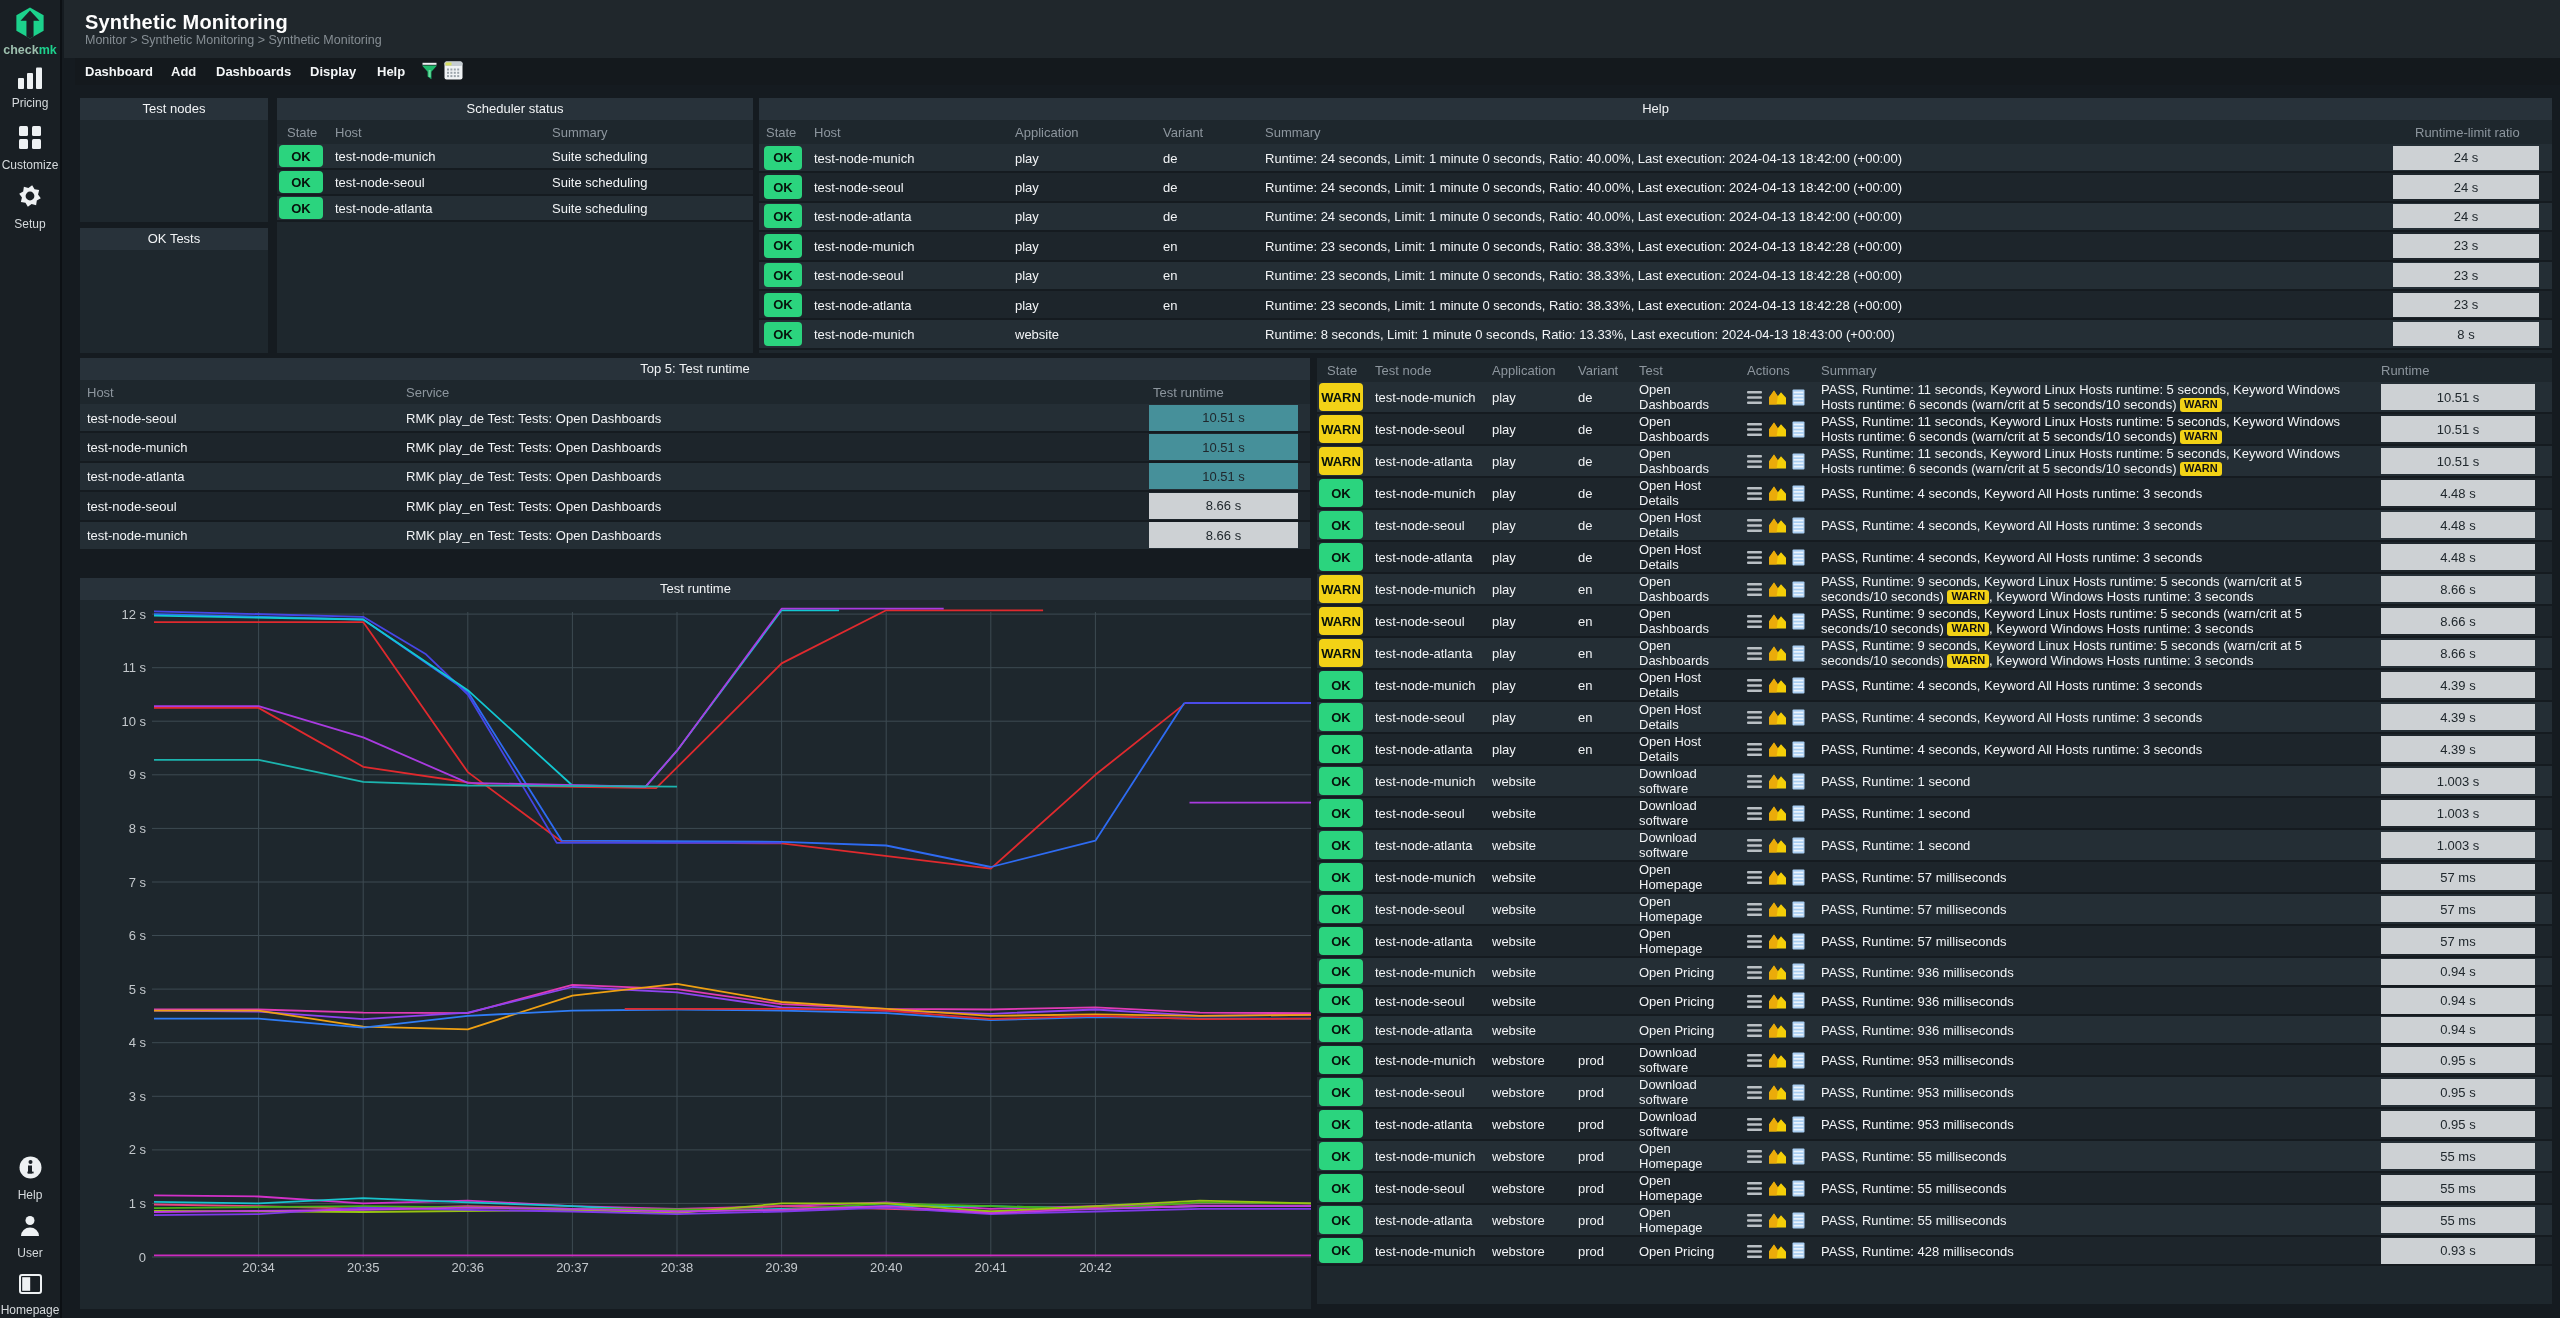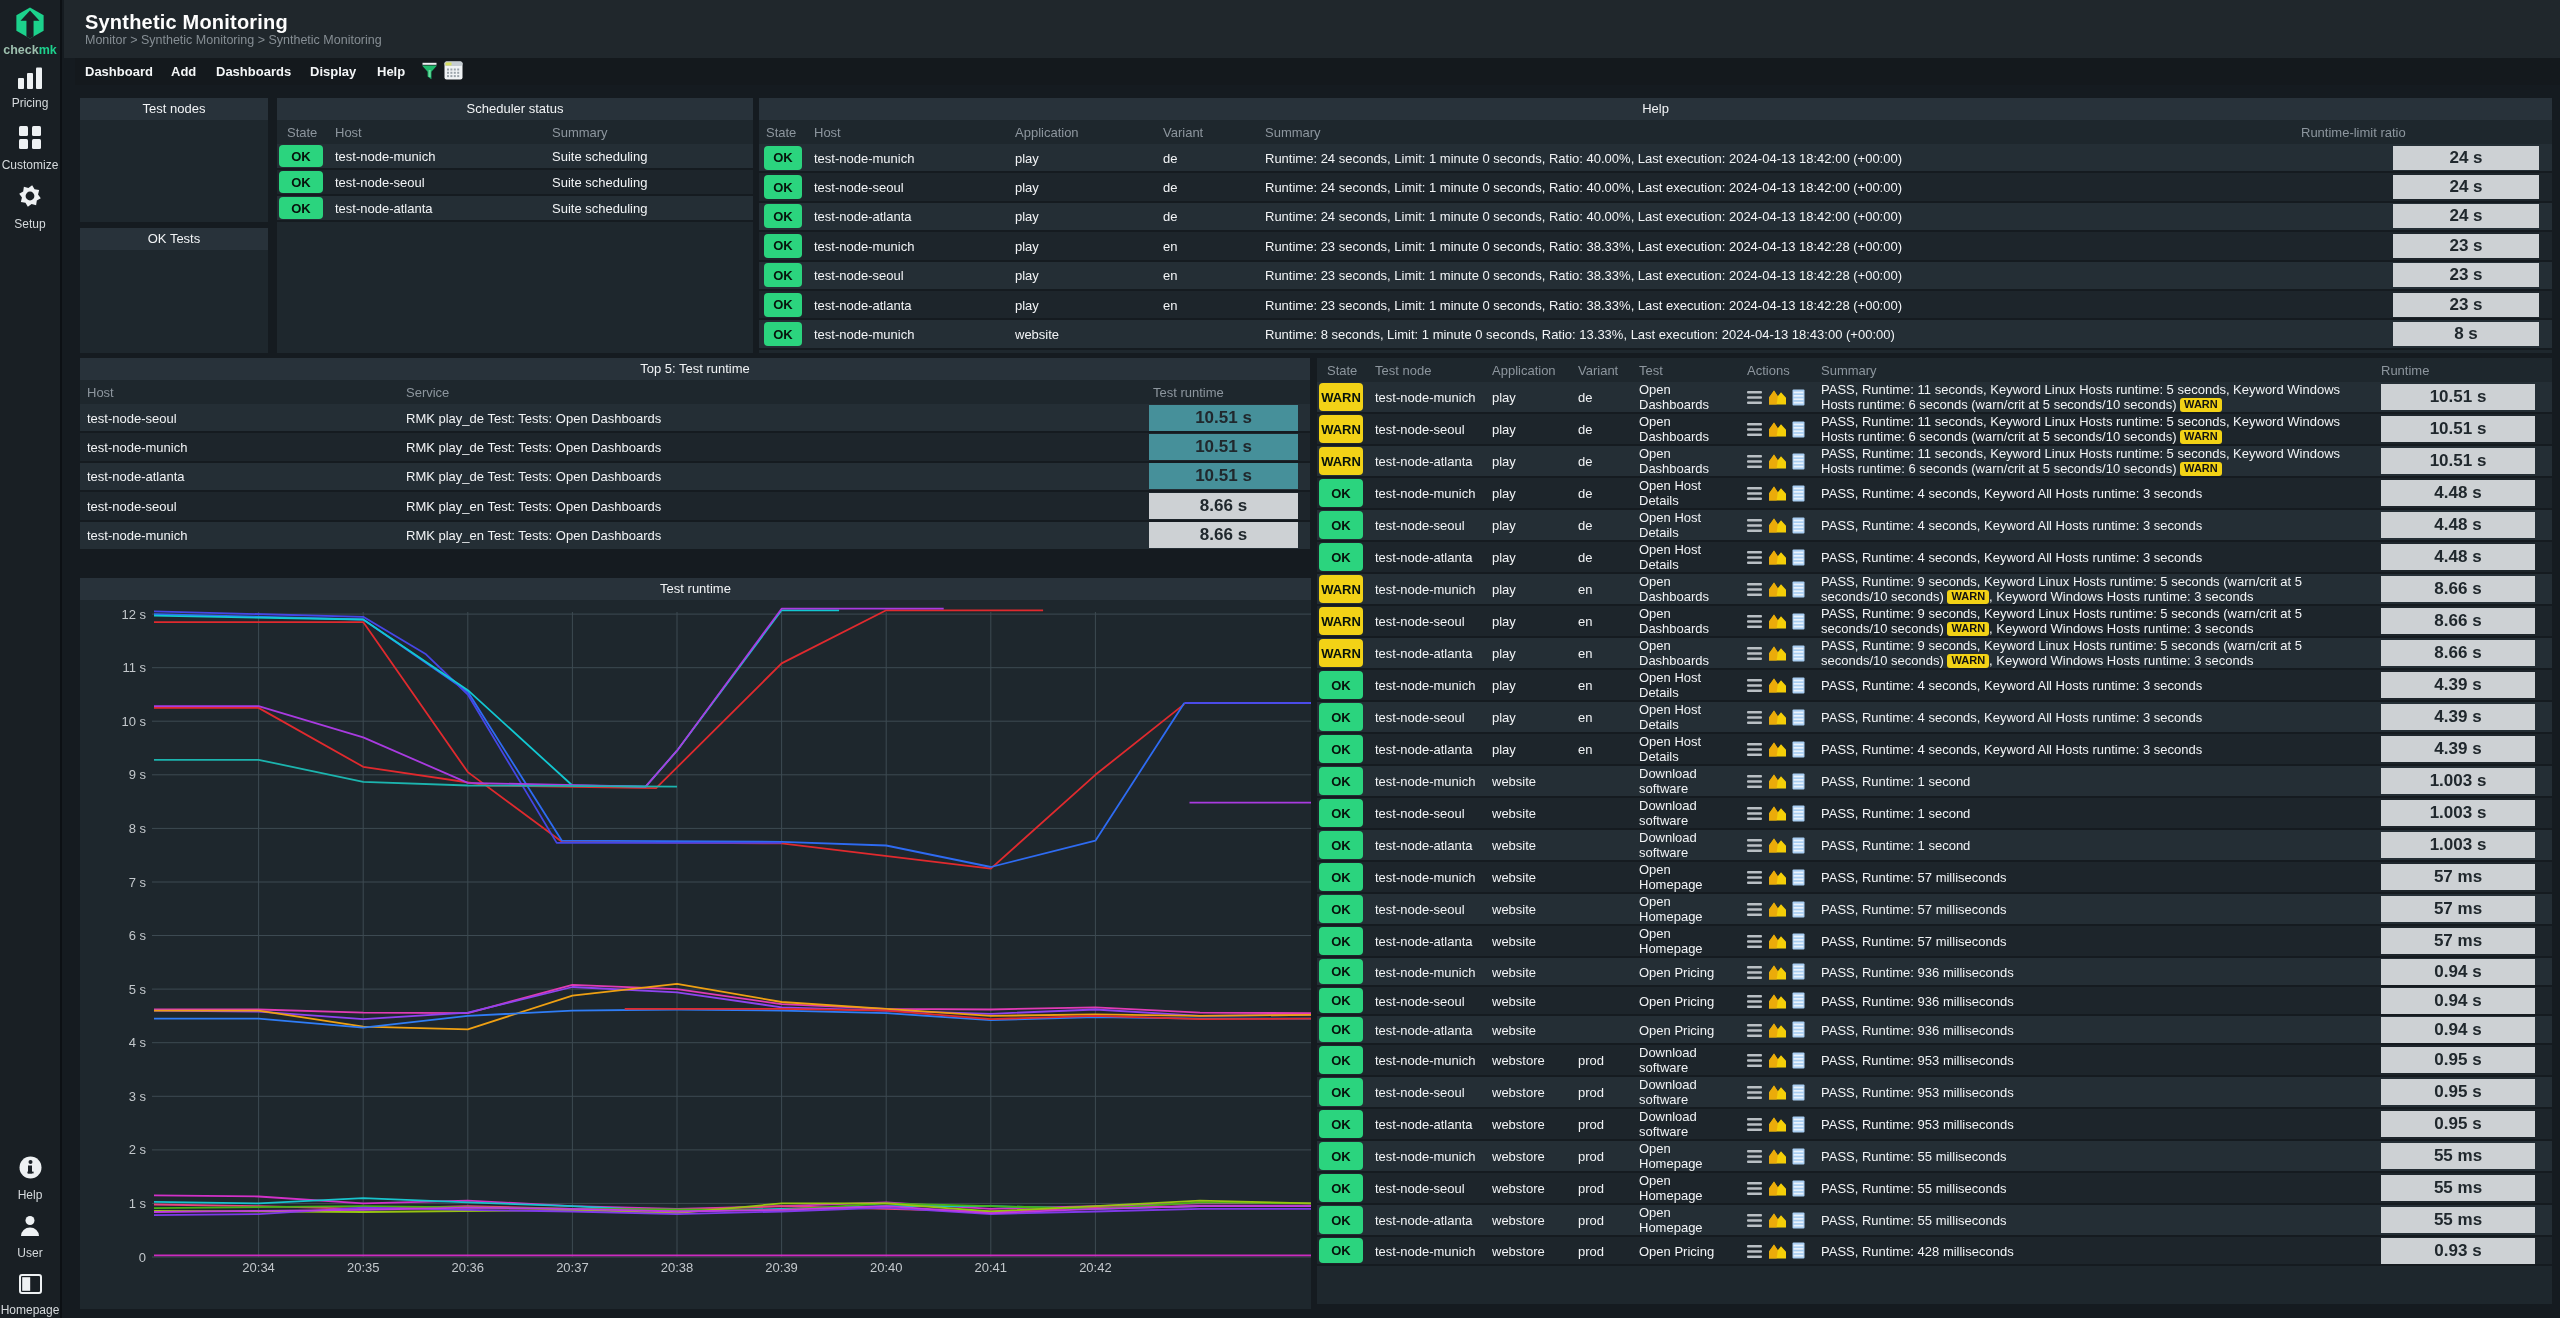--- a/index.html
+++ b/index.html
@@ -27,21 +27,21 @@
 .ra { background:#242e35; }
 .rb { background:#1d252b; }
 .tc { position:absolute; top:50%; transform:translateY(-50%); color:#f2f4f6; font-size:13px; white-space:nowrap; line-height:15px; }
 .bigsum { }
 
 .pbadge { position:absolute; left:5px; top:50%; transform:translateY(-50%); width:38px; height:24px; background:#2bd47e; border-radius:4px; color:#07130c; font-weight:bold; font-size:13px; display:flex; align-items:center; justify-content:center; }
 .tbadge { position:absolute; left:2px; top:1px; bottom:1px; width:44px; border-radius:4px; color:#07130c; font-weight:bold; font-size:13px; display:flex; align-items:center; justify-content:center; }
 .tbadge.ok { background:#2bd47e; }
 .tbadge.warn { background:#f2d216; }
 
-.rbar { position:absolute; top:50%; transform:translateY(-50%); height:26px; background:#cdd1d4; color:#20282d; font-size:17px; font-weight:bold; display:flex; align-items:center; justify-content:center; }
+.rbar { position:absolute; top:50%; transform:translateY(-50%); height:26px; background:#cdd1d4; color:#20282d; font-size:13px; font-weight:normal; display:flex; align-items:center; justify-content:center; }
 .rbar.teal { background:#46909a; }
 
 .chip { display:inline-block; background:#f2d216; color:#111; font-size:11px; font-weight:bold; border-radius:3px; padding:0.5px 4px; line-height:13px; vertical-align:1px; }
 
 .acts .ic { display:inline-block; vertical-align:middle; margin-right:5px; }
 .acts svg { display:inline-block; vertical-align:middle; }
 
 .bignum { position:absolute; width:100%; text-align:center; color:#fdfdfd; font-weight:bold; }
 
 .axlab { font-family:"Liberation Sans",sans-serif; font-size:13px; fill:#c3c8cc; }
@@ -155,21 +155,21 @@
 </div>
 
 <div class="panel" style="left:759px;top:98px;width:1793px;height:255px">
   <div class="phead">Help</div>
   <div class="cheads">
     <span class="chead" style="left:7px">State</span>
     <span class="chead" style="left:55px">Host</span>
     <span class="chead" style="left:256px">Application</span>
     <span class="chead" style="left:404px">Variant</span>
     <span class="chead" style="left:506px">Summary</span>
-    <span class="chead" style="left:1542px">Runtime-limit ratio</span>
+    <span class="chead" style="left:1656px">Runtime-limit ratio</span>
   </div>
   <div class="trow ra" style="height:29.4px">
 <span class="pbadge">OK</span>
 <span class="tc" style="left:55px">test-node-munich</span>
 <span class="tc" style="left:256px">play</span>
 <span class="tc" style="left:404px">de</span>
 <span class="tc" style="left:506px">Runtime: 24 seconds, Limit: 1 minute 0 seconds, Ratio: 40.00%, Last execution: 2024-04-13 18:42:00 (+00:00)</span>
 <span class="rbar" style="left:1634px;width:146px;height:24px">24 s</span>
 </div>
 <div class="trow rb" style="height:29.4px">

